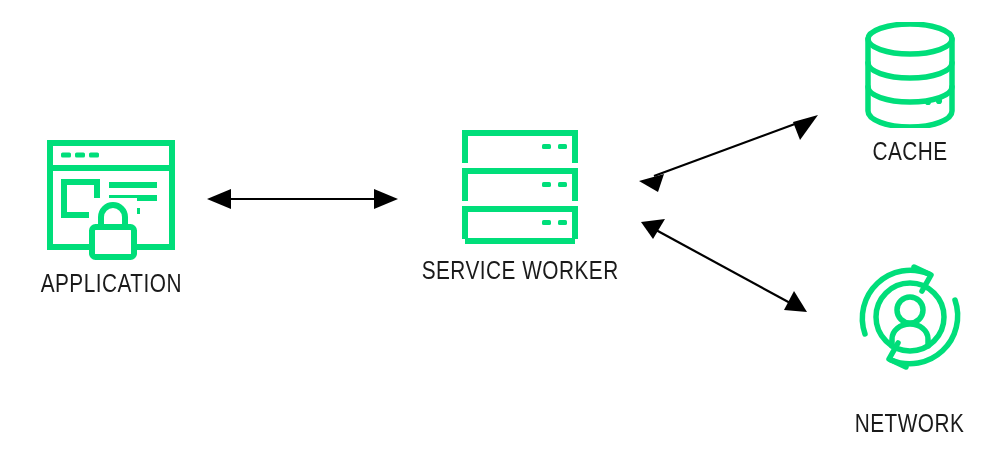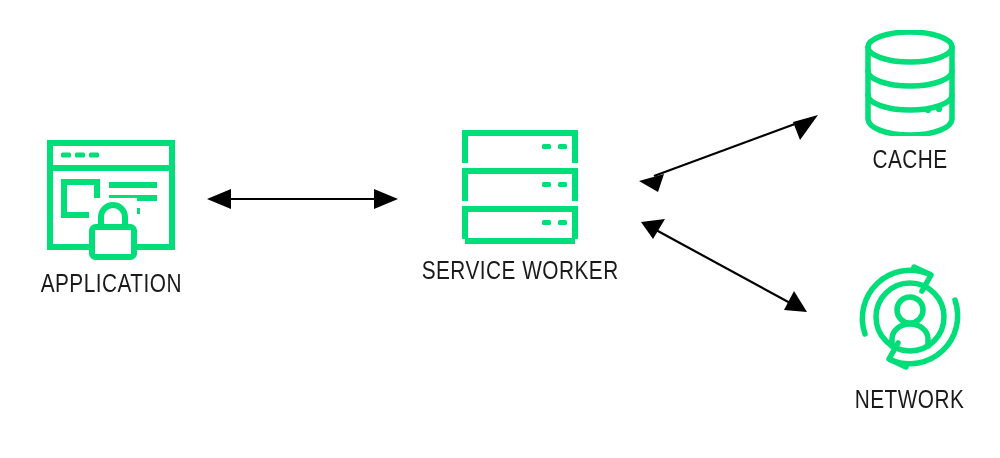--- a/index.html
+++ b/index.html
@@ -45,22 +45,22 @@
     left: 0;
     top: 0;
     width: 1000px;
     height: 458px;
     pointer-events: none;
   }
 
   
   #node-application { left: 0px;   top: 138px; width: 182px; padding-left: 20px; }
   #node-service-worker { left: 410px; top: 125px; width: 220px; }
-  #node-cache { left: 830px; top: 30px;  width: 160px; }
-  #node-network { left: 820px; top: 258px; width: 180px; }
+  #node-cache { left: 830px; top: 22px;  width: 160px; }
+  #node-network { left: 820px; top: 258px; width: 180px; gap: 24px; }
 </style>
 </head>
 <body>
 
 <div id="diagram-canvas">
 
   <svg class="arrow-layer" viewBox="0 0 1000 458" width="1000" height="458" xmlns="http://www.w3.org/2000/svg">
 
     <g>
       <line x1="222" y1="199" x2="383" y2="199" stroke="#000000" stroke-width="2.2"></line>

